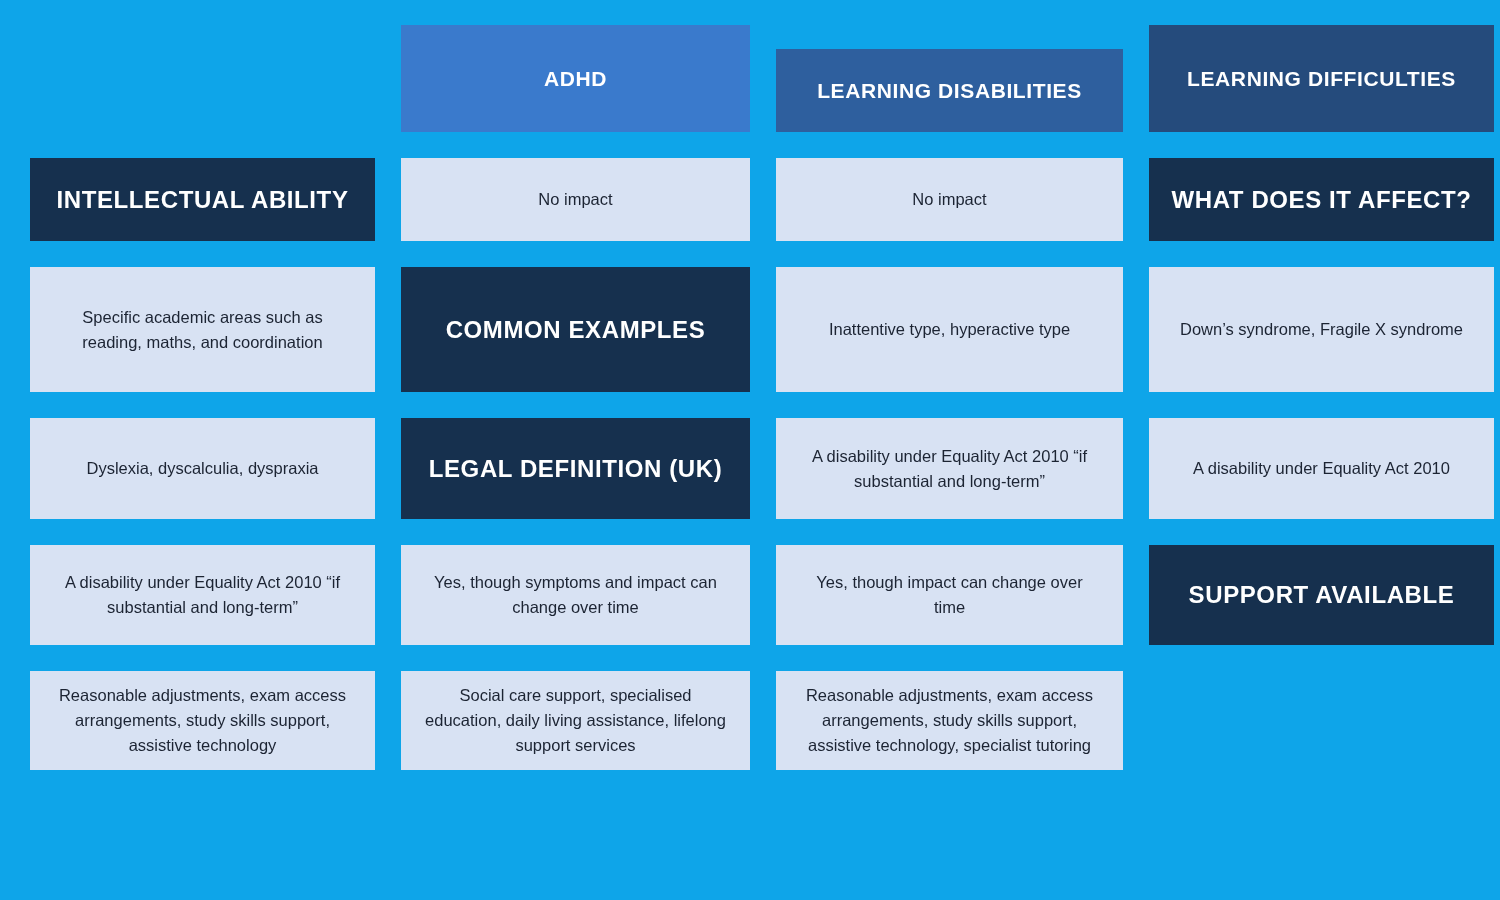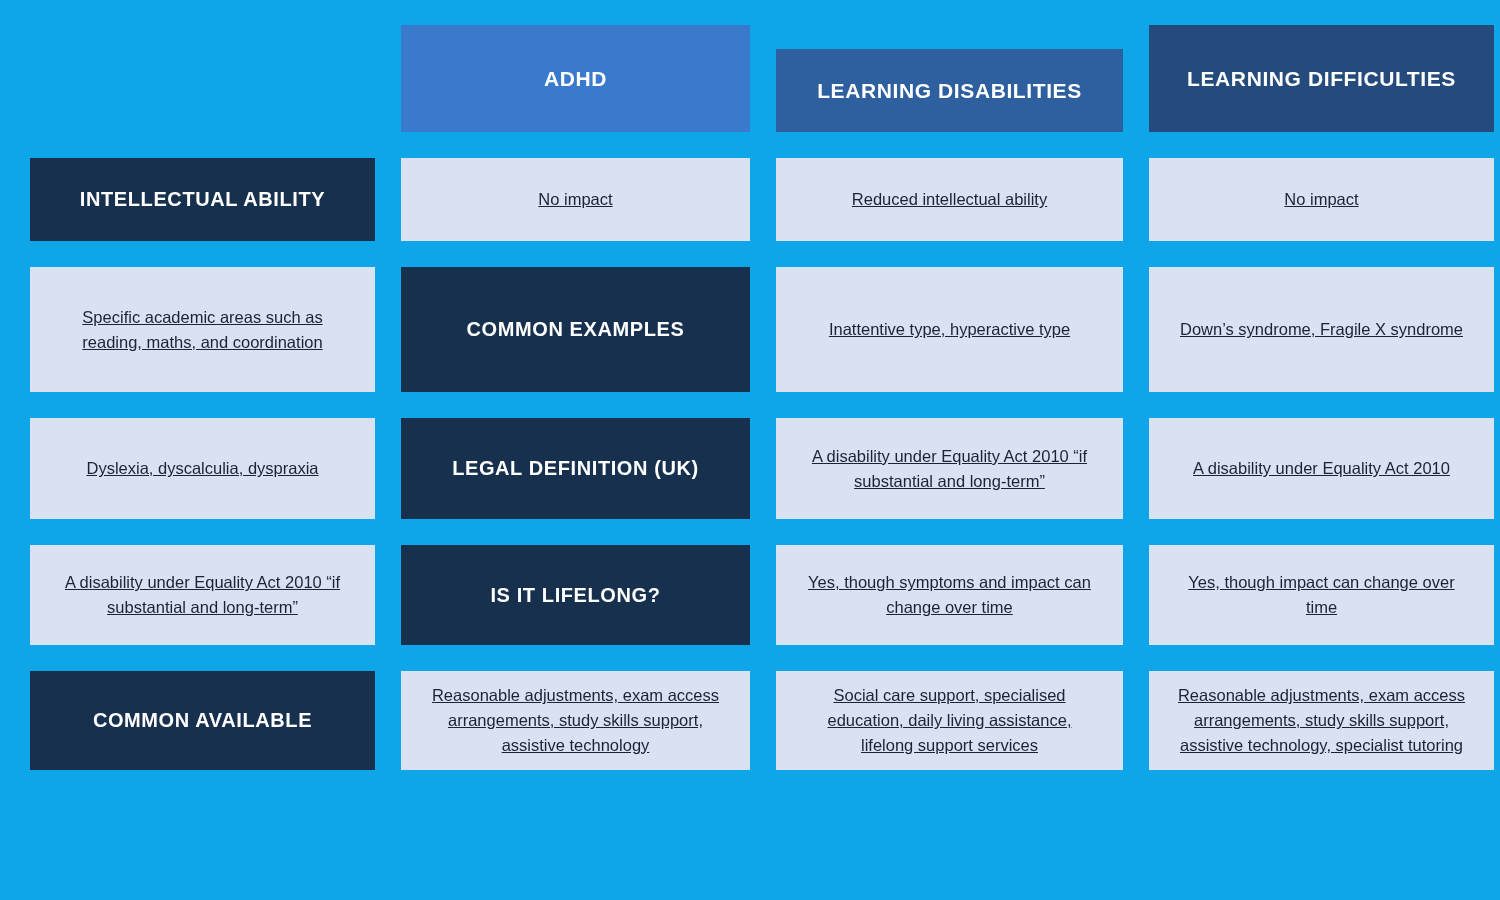--- a/index.html
+++ b/index.html
@@ -33,66 +33,64 @@
   .c1 { background: #2e5f9e; margin-top: 24px; }
   .c2 { background: #254b7c; text-align: center; }
   .row-header {
     background: #16304e;
     display: flex;
     align-items: center;
     justify-content: center;
     text-align: left;
     color: #ffffff;
     font-weight: bold;
-    font-size: 20px;
+    font-size: 24px;
     letter-spacing: 0.6px;
     padding: 4px 14px;
   }
   .cell {
     background: #d8e2f3;
     display: flex;
     align-items: center;
     justify-content: center;
     text-align: center;
     color: #1c2433;
     font-size: 16.5px;
     line-height: 1.5;
     padding: 10px 24px;
-    text-decoration: underline;
   }
 </style>
 </head>
 <body>
 
 <div class="board">
 
   <div class="corner"></div>
   <div class="col-header c0">ADHD</div>
   <div class="col-header c1">LEARNING DISABILITIES</div>
   <div class="col-header c2">LEARNING DIFFICULTIES</div>
 
   <div class="row-header">INTELLECTUAL ABILITY</div>
   <div class="cell">No impact</div>
-  <div class="cell">Reduced intellectual ability</div>
   <div class="cell">No impact</div>
 
+  <div class="row-header">WHAT DOES IT AFFECT?</div>
   <div class="cell">Specific academic areas such as reading, maths, and coordination</div>
 
   <div class="row-header">COMMON EXAMPLES</div>
   <div class="cell">Inattentive type, hyperactive type</div>
   <div class="cell">Down’s syndrome, Fragile X syndrome</div>
   <div class="cell">Dyslexia, dyscalculia, dyspraxia</div>
 
   <div class="row-header">LEGAL DEFINITION (UK)</div>
   <div class="cell">A disability under Equality Act 2010 “if substantial and long-term”</div>
   <div class="cell">A disability under Equality Act 2010</div>
   <div class="cell">A disability under Equality Act 2010 “if substantial and long-term”</div>
 
-  <div class="row-header">IS IT LIFELONG?</div>
   <div class="cell">Yes, though symptoms and impact can change over time</div>
   <div class="cell">Yes, though impact can change over time</div>
 
-  <div class="row-header">COMMON AVAILABLE</div>
+  <div class="row-header">SUPPORT AVAILABLE</div>
   <div class="cell">Reasonable adjustments, exam access arrangements, study skills support, assistive technology</div>
   <div class="cell">Social care support, specialised education, daily living assistance, lifelong support services</div>
   <div class="cell">Reasonable adjustments, exam access arrangements, study skills support, assistive technology, specialist tutoring</div>
 
 </div>
 
 </body></html>

